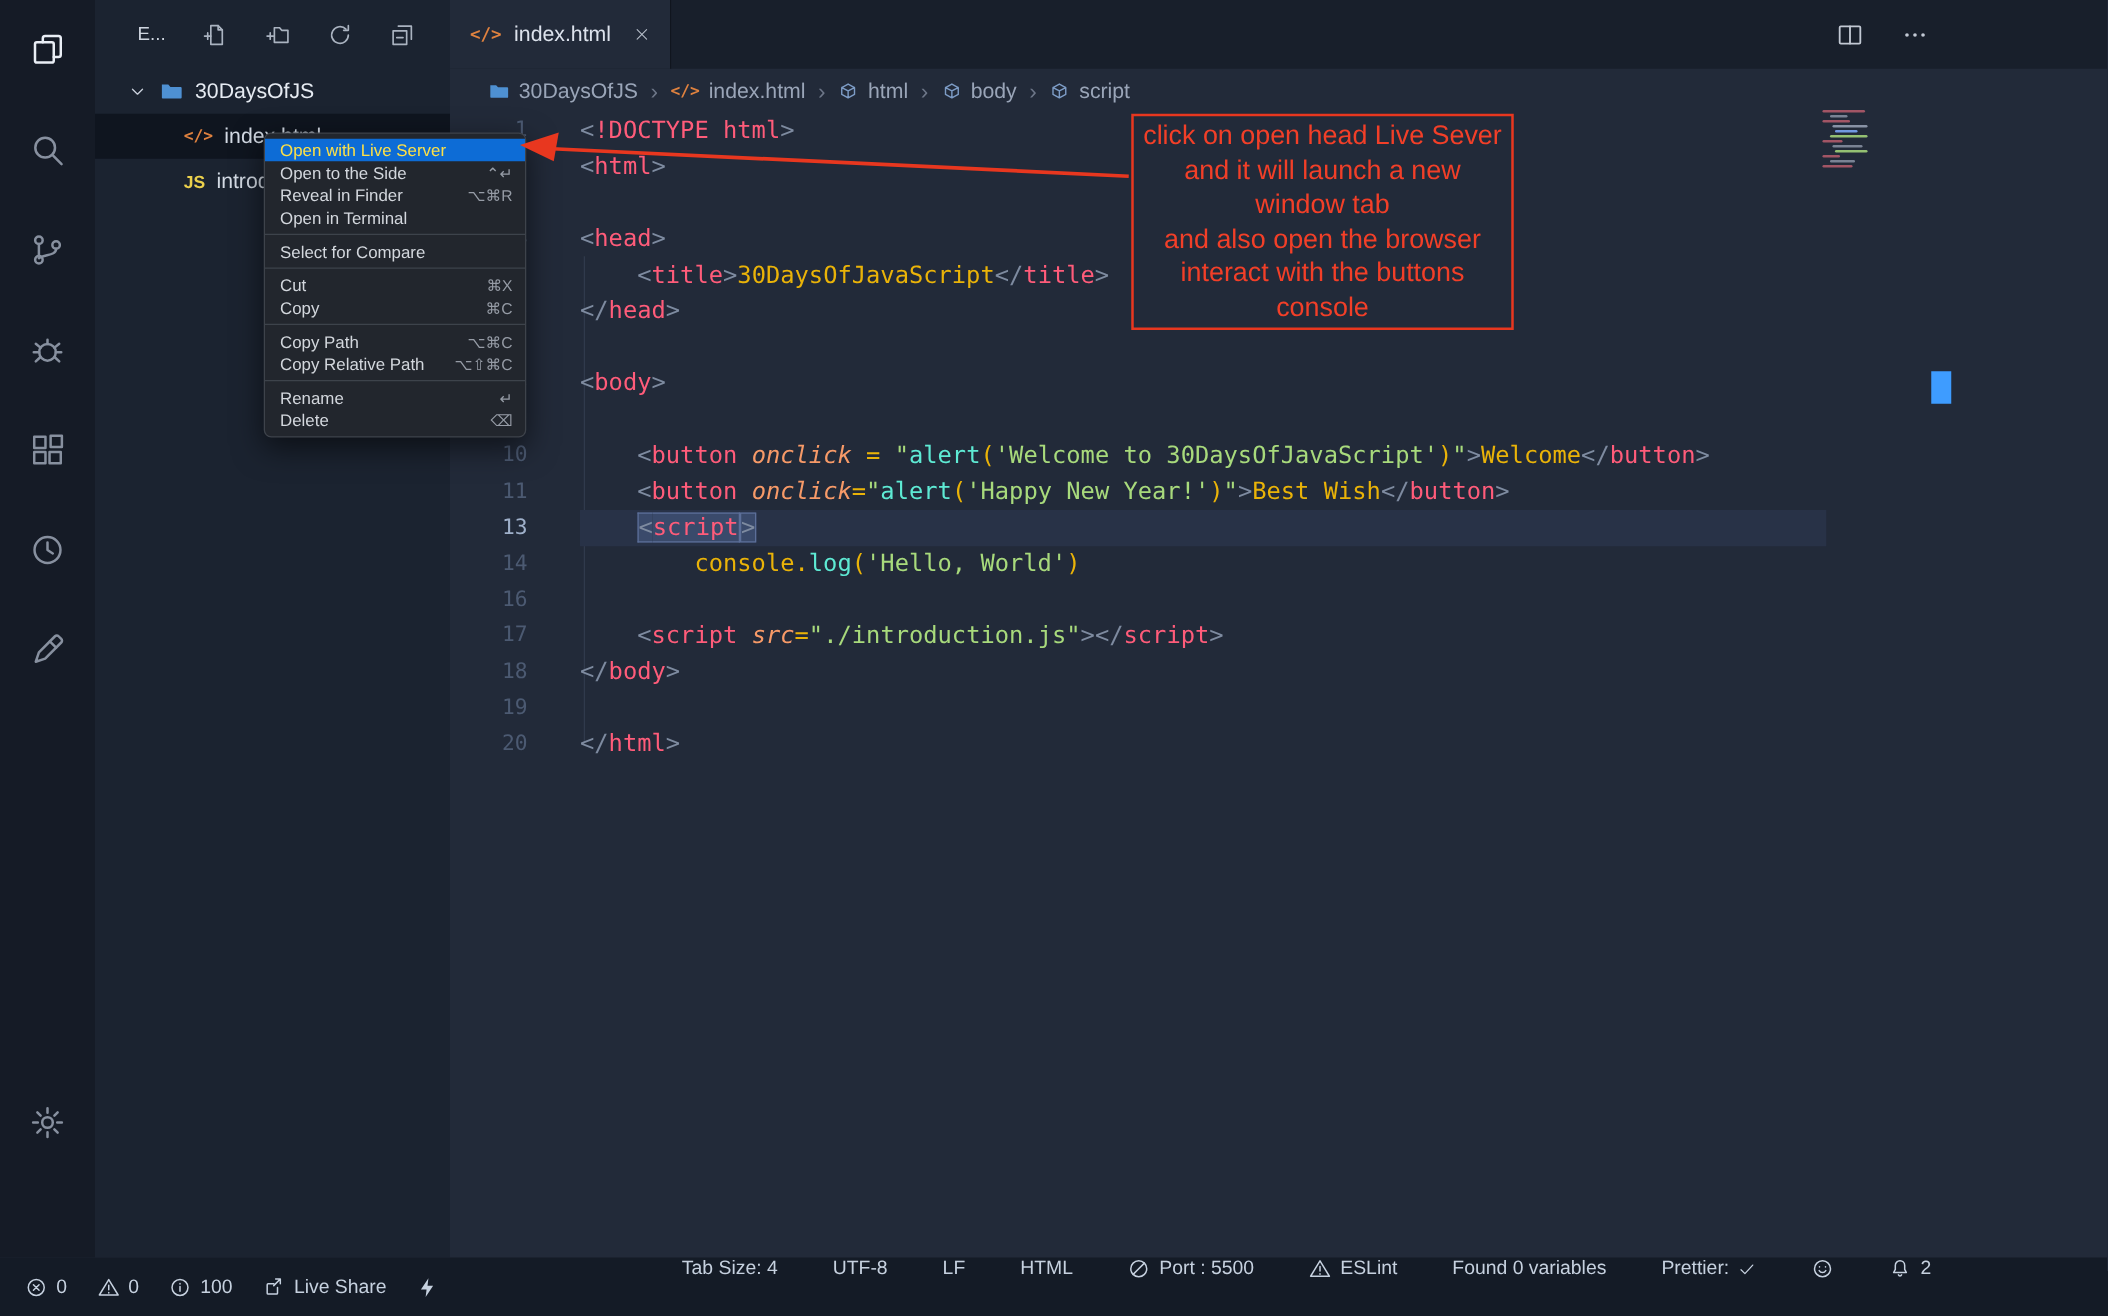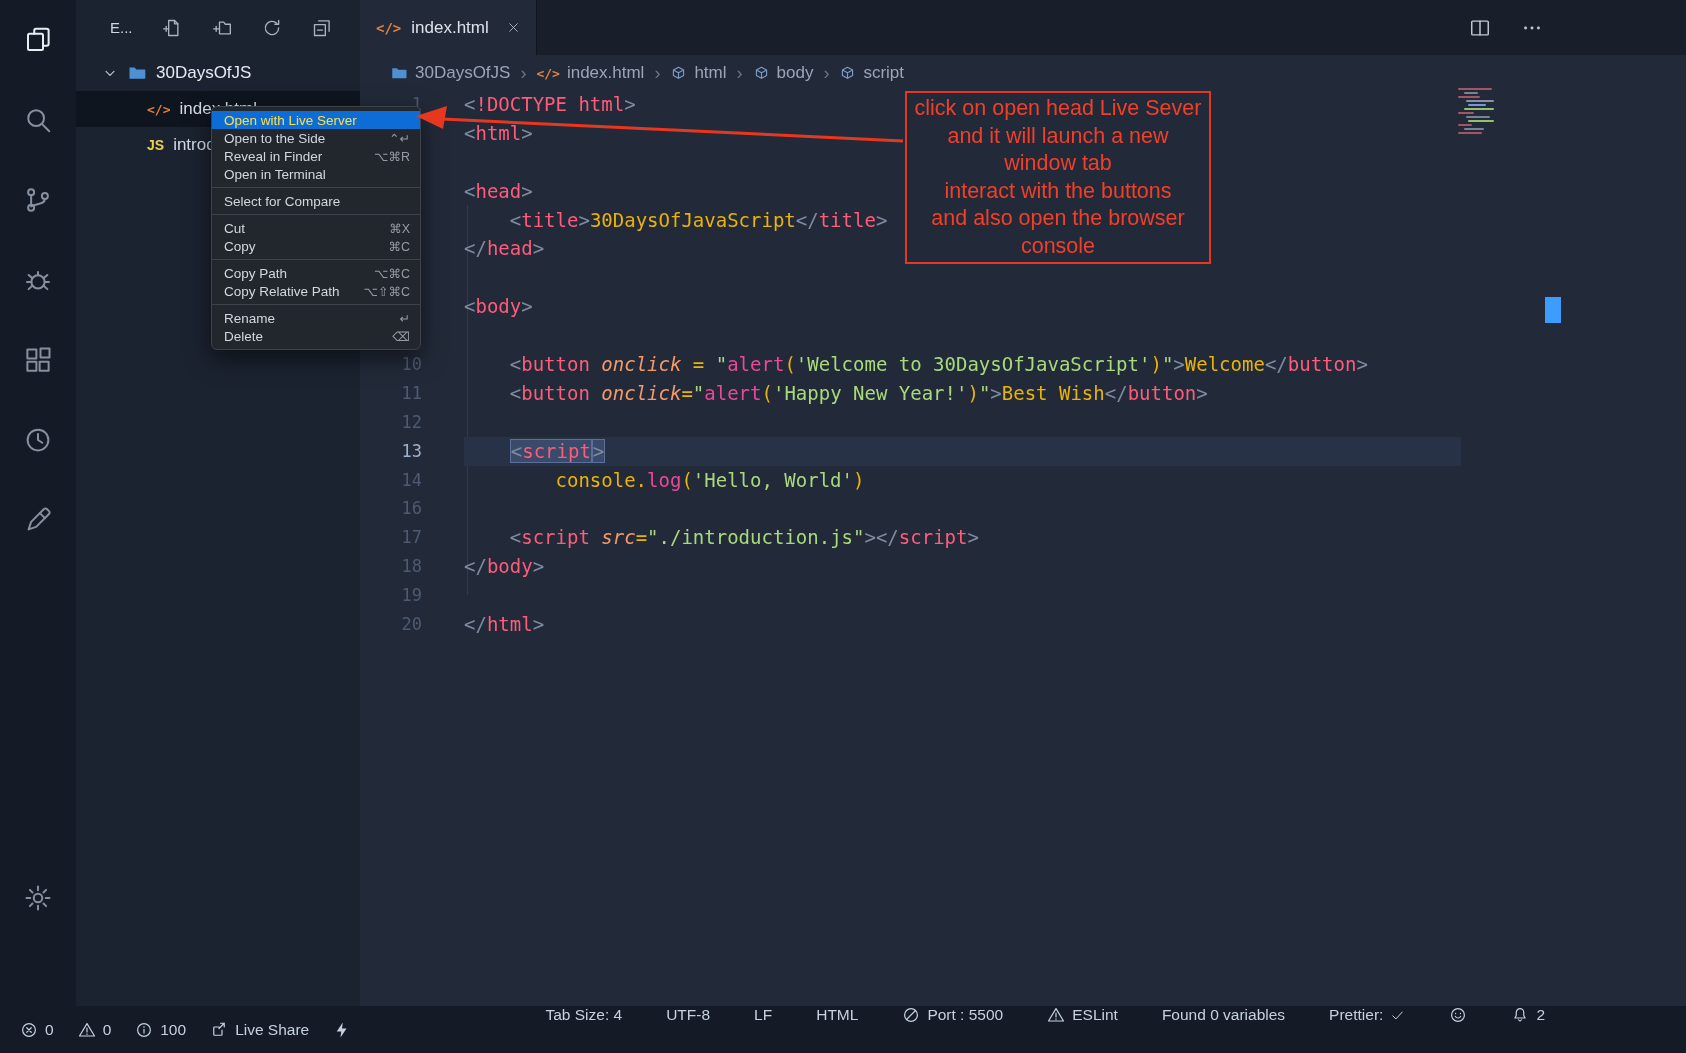--- a/index.html
+++ b/index.html
@@ -46,21 +46,21 @@
   .code{position:absolute;left:0;top:90px;width:1101px;font-family:"DejaVu Sans Mono",monospace;font-size:19px;}
   .cline{display:flex;height:28.9px;line-height:28.9px;}
   .ln{width:62px;text-align:right;color:#4c5a72;font-size:17px;}
   .lc{margin-left:42px;white-space:pre;flex:1;}
   .cline.cur .lc{background:#283247;}
   .cline.cur .ln{color:#9fb0ca;}
   .tk-p{color:#7e8ba0;}
   .tk-t{color:#ff5c7a;}
   .tk-a{color:#f79a68;font-style:italic;}
   .tk-s{color:#a8da7c;}
-  .tk-f{color:#ec4899;}
+  .tk-f{color:#5eead4;}
   .tk-w{color:#eab308;}
   .tk-u{}
   .tk-hll,.tk-hlr,.tk-hlb{background:#3a4a6b;border-top:1px solid #5c6f99;border-bottom:1px solid #5c6f99;}
   .tk-hll{border-left:1px solid #5c6f99;}
   .tk-hlr{border-right:1px solid #5c6f99;}
   .tk-hlb{border-left:1px solid #5c6f99;border-right:1px solid #5c6f99;}
   .guide{position:absolute;left:107px;top:205px;width:1px;height:390px;background:rgba(160,180,210,.12);}
 
   .minimap{position:absolute;left:1098px;top:88px;width:88px;}
   .mm-row{height:2px;margin-bottom:2px;border-radius:1px;opacity:.85;}
@@ -312,24 +312,20 @@
           <div class="ln">9</div>
           <div class="lc"></div>
         </div>
         <div class="cline">
           <div class="ln">10</div>
           <div class="lc"><span class="tk-w">    </span><span class="tk-p">&lt;</span><span class="tk-t">button</span><span class="tk-w"> </span><span class="tk-a">onclick</span><span class="tk-w"> = </span><span class="tk-s">"</span><span class="tk-f">alert</span><span class="tk-w">(</span><span class="tk-s">'Welcome to 30DaysOfJavaScript'</span><span class="tk-w">)</span><span class="tk-s">"</span><span class="tk-p">&gt;</span><span class="tk-w">Welcome</span><span class="tk-p">&lt;/</span><span class="tk-t">button</span><span class="tk-p">&gt;</span></div>
         </div>
         <div class="cline">
           <div class="ln">11</div>
           <div class="lc"><span class="tk-w">    </span><span class="tk-p">&lt;</span><span class="tk-t">button</span><span class="tk-w"> </span><span class="tk-a">onclick</span><span class="tk-w">=</span><span class="tk-s">"</span><span class="tk-f">alert</span><span class="tk-w">(</span><span class="tk-s">'Happy New Year!'</span><span class="tk-w">)</span><span class="tk-s">"</span><span class="tk-p">&gt;</span><span class="tk-w">Best Wish</span><span class="tk-p">&lt;/</span><span class="tk-t">button</span><span class="tk-p">&gt;</span></div>
-        </div>
-        <div class="cline">
-          <div class="ln">12</div>
-          <div class="lc"></div>
         </div>
         <div class="cline cur">
           <div class="ln">13</div>
           <div class="lc"><span class="tk-w">    </span><span class="tk-p tk-hll">&lt;</span><span class="tk-t tk-hlr">script</span><span class="tk-p tk-hlb">&gt;</span></div>
         </div>
         <div class="cline">
           <div class="ln">14</div>
           <div class="lc"><span class="tk-w">        </span><span class="tk-w">console</span><span class="tk-w">.</span><span class="tk-f">log</span><span class="tk-w">(</span><span class="tk-s">'Hello, World'</span><span class="tk-w">)</span></div>
         </div>
         <div class="cline">
@@ -522,22 +518,22 @@
       <div class="ctx-item">
         <div class="ctx-label">Delete</div>
         <div class="sc">⌫</div>
       </div>
     </div>
 
   <div class="ann" id="annotation">
       <div class="ann-line">click on open head Live Sever</div>
       <div class="ann-line">and it will launch a new</div>
       <div class="ann-line">window tab</div>
+      <div class="ann-line">and also open the browser</div>
       <div class="ann-line">interact with the buttons</div>
-      <div class="ann-line">and also open the browser</div>
       <div class="ann-line">console</div>
     </div>
 
   <svg class="arrow-svg" width="1686" height="1053">
     <line x1="903" y1="141" x2="442" y2="119" stroke="#e8371f" stroke-width="3"></line>
     <polygon points="416,116 447,106 443,129" fill="#e8371f"></polygon>
   </svg>
 
 </div>
 

